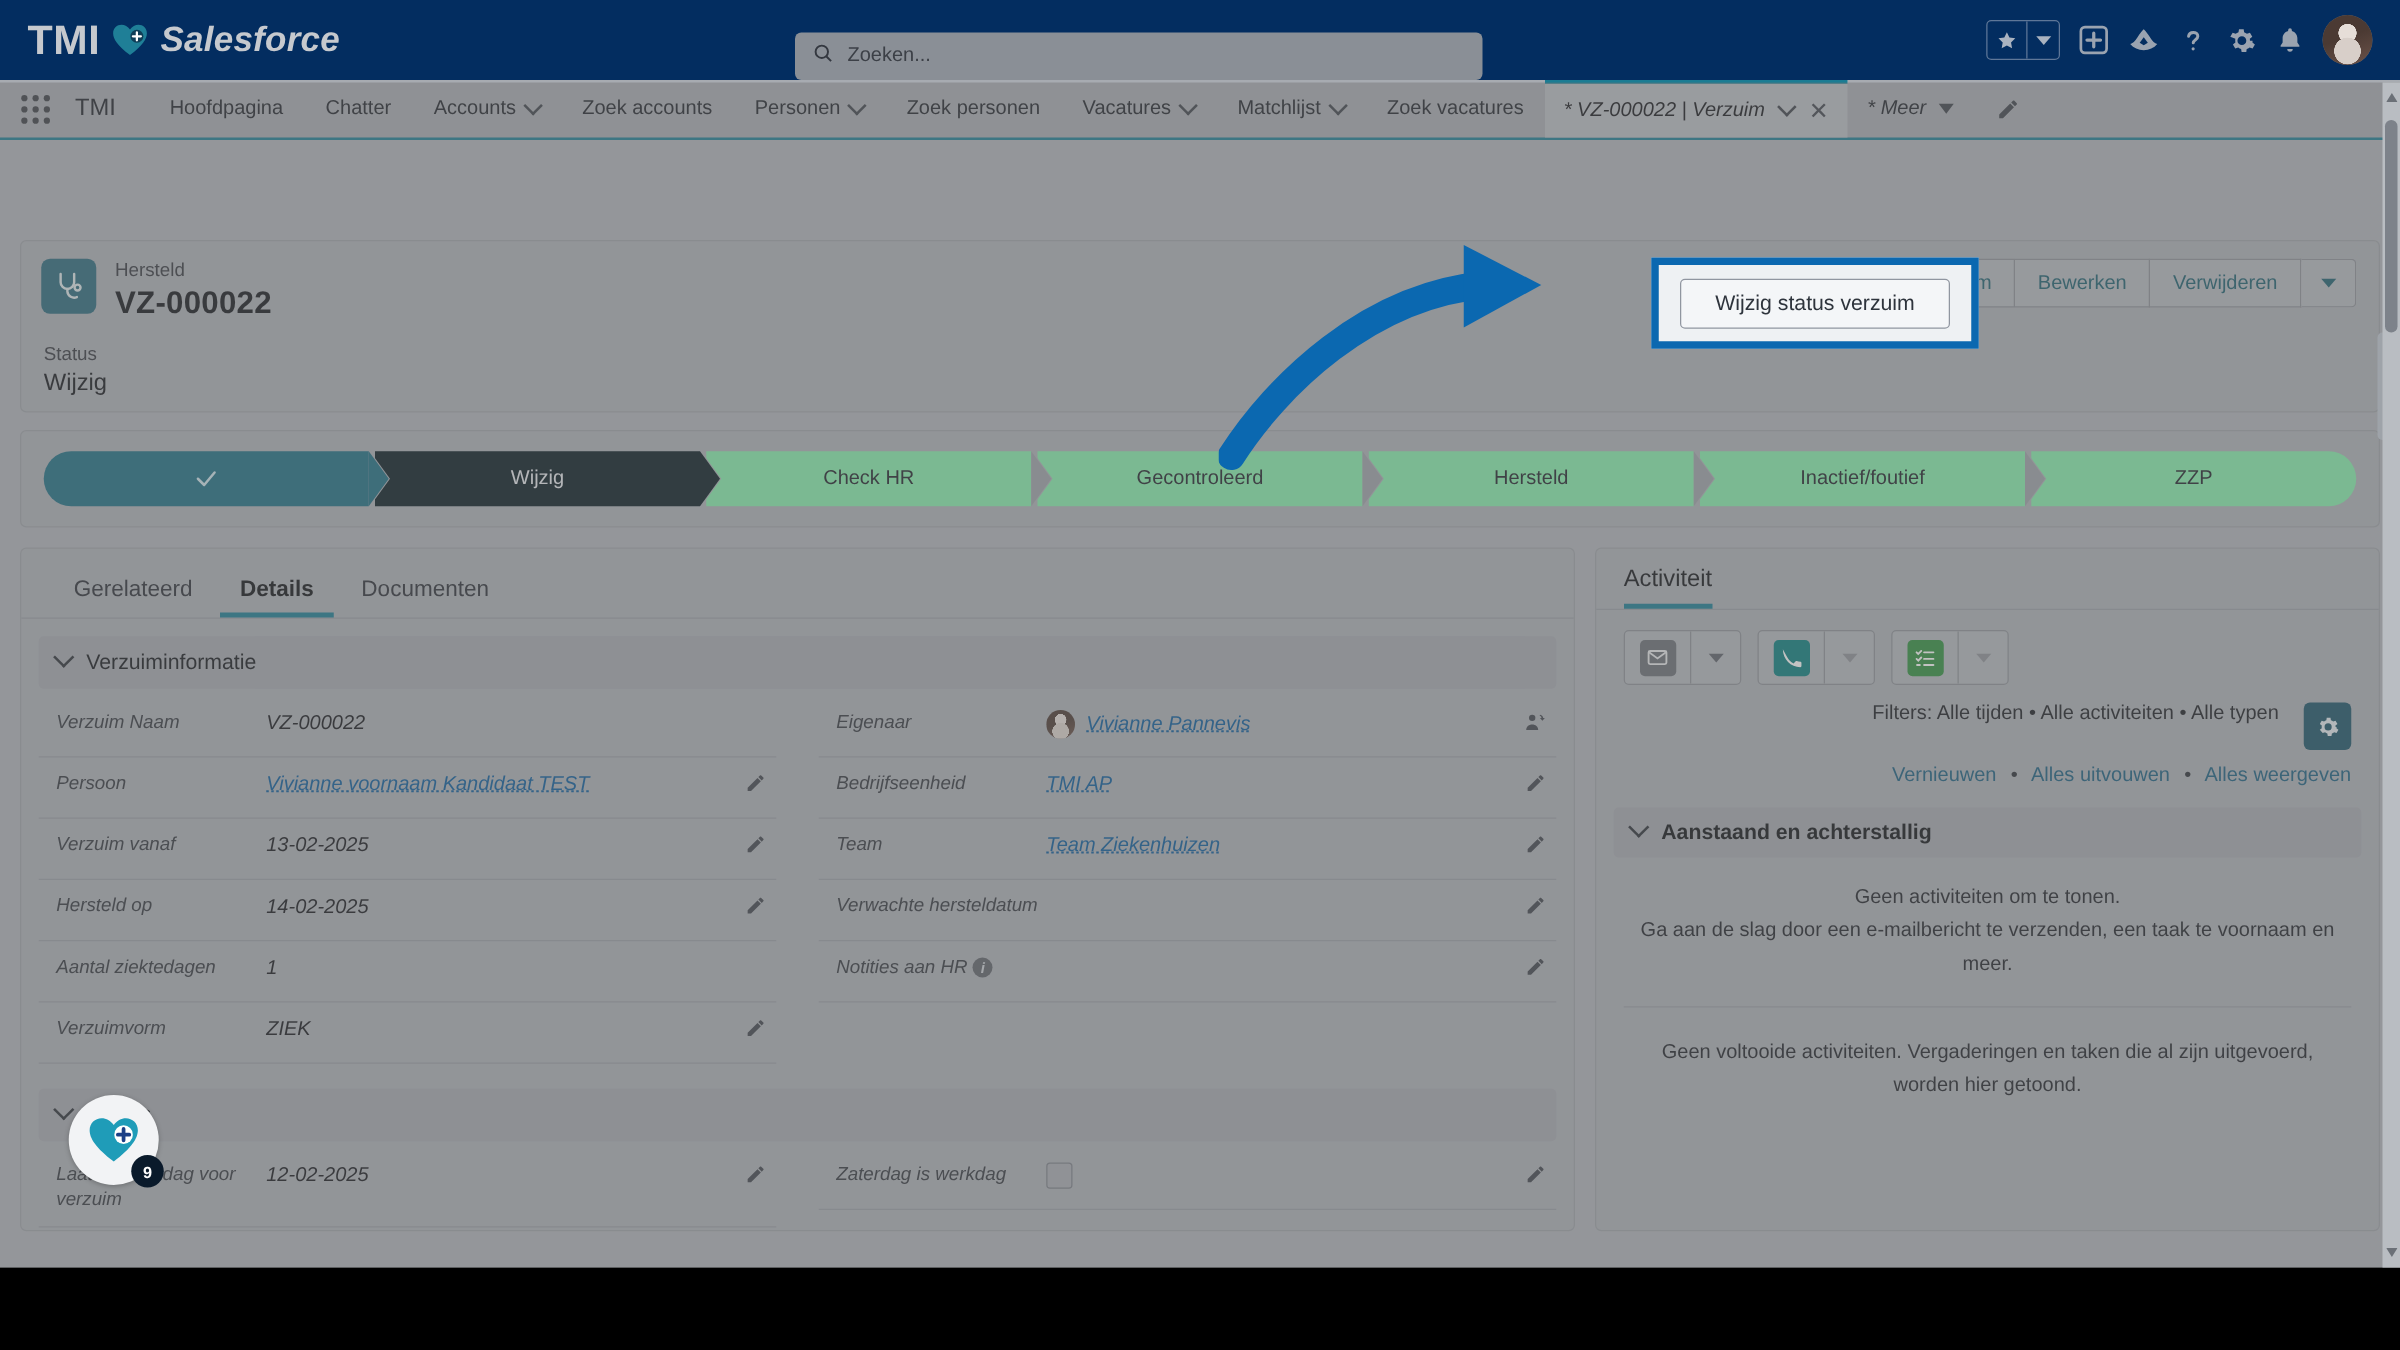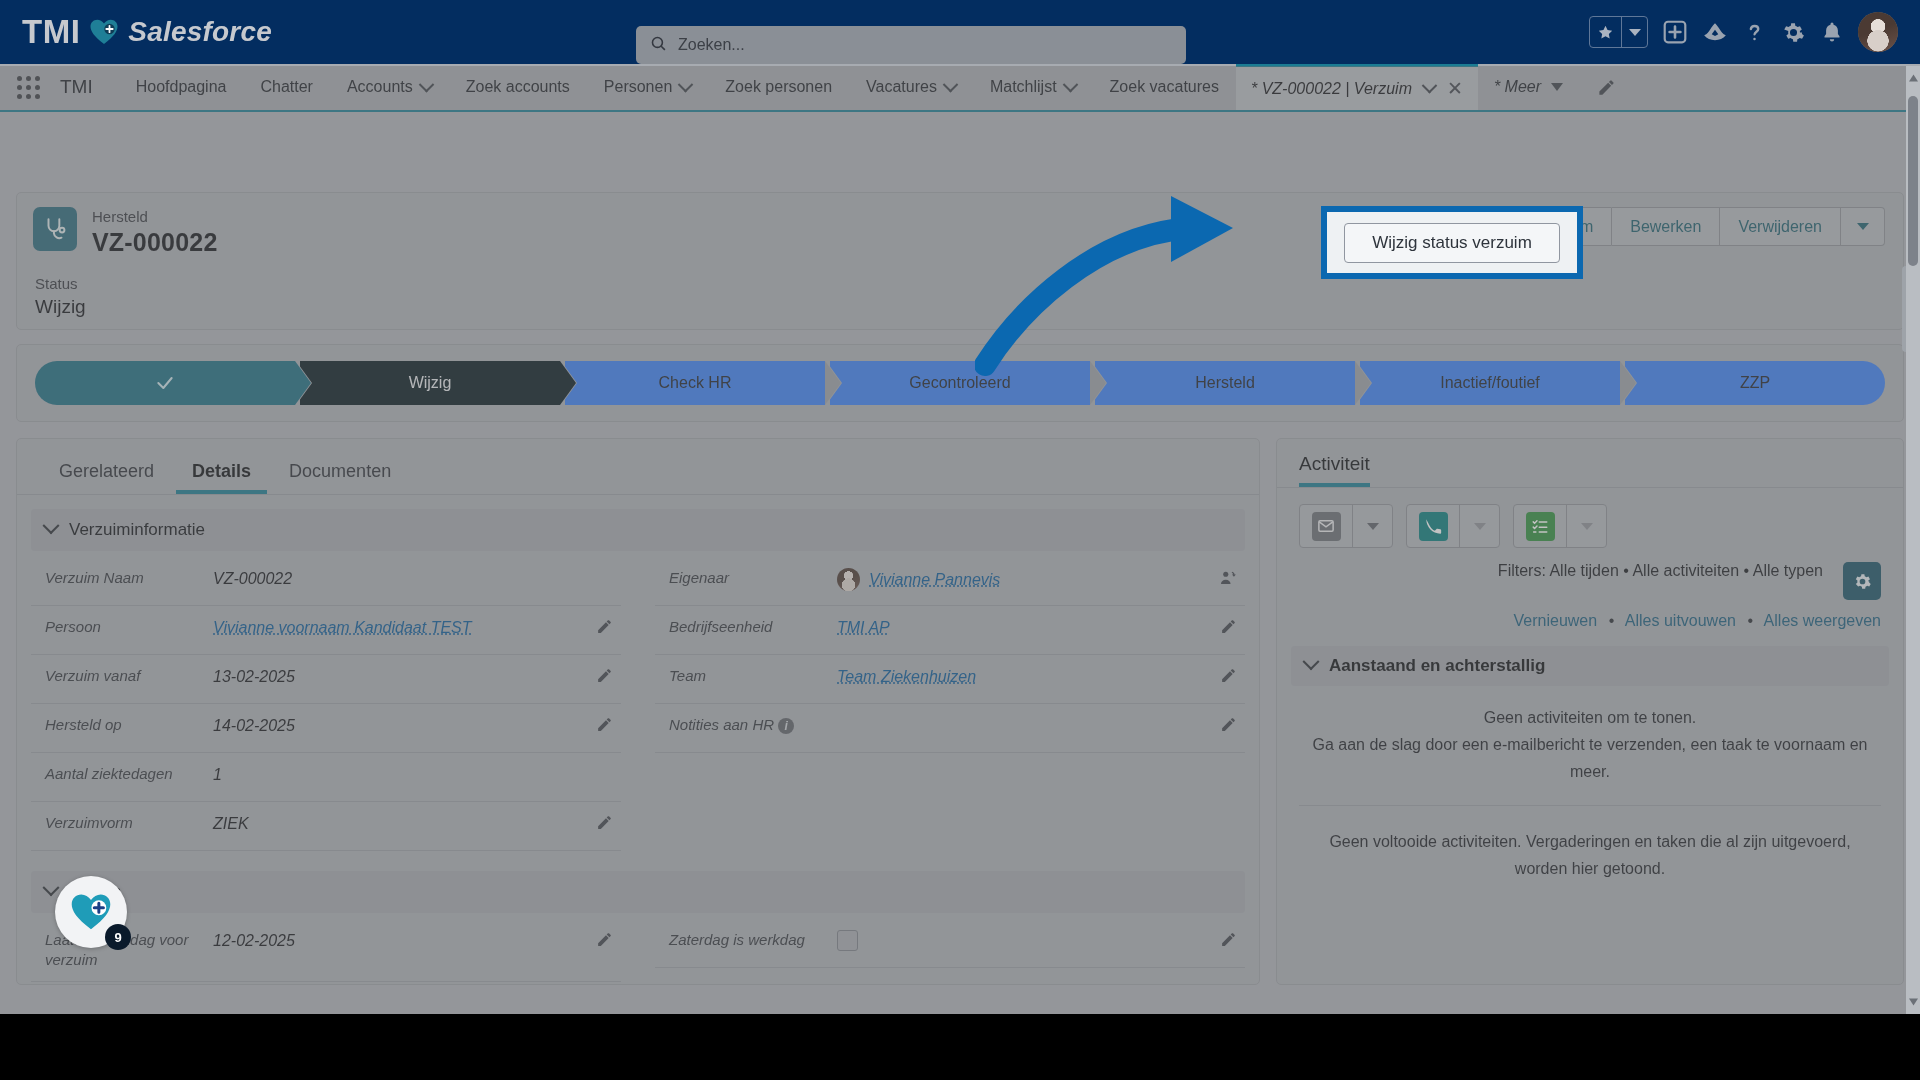--- a/index.html
+++ b/index.html
@@ -180,21 +180,21 @@
   .arrow { position: absolute; left: 975px; top: 190px; z-index: 69; pointer-events: none; }
 
   
   .path-card {
     margin: 14px 16px 0 16px; background: #adb1b7;
     border: 1px solid #9ea2a8; border-radius: 5px; padding: 16px 18px;
   }
   .path { display: flex; height: 44px; }
   .step {
     position: relative; flex: 1; display: flex; align-items: center; justify-content: center;
-    background: #3b82f6; color: #20242b; font-size: 16px; margin-right: 5px; cursor: pointer;
+    background: #86efac; color: #20242b; font-size: 16px; margin-right: 5px; cursor: pointer;
   }
   .step:before, .step:after {
     content: ""; position: absolute; right: -16px; top: 0;
     border-top: 22px solid transparent; border-bottom: 22px solid transparent;
     border-left: 16px solid #9ea3a9; z-index: 2;
   }
   .step:before { right: -17px; border-left-color: #adb1b7; z-index: 1; }
   .step.done { background: #1c6e84; color: #fff; }
   .step.done:after { border-left-color: #1c6e84; }
   .step.current { background: #071a22; color: #e7eaee; }
@@ -462,20 +462,29 @@
               <div class="fvalue">
                   <a>Team Ziekenhuizen</a>
                 </div>
               <span class="pencil">
                 <svg width="17" height="17" viewBox="0 0 24 24" fill="#3f444c">
                     <path d="M3 17.2V21h3.8L17.9 9.9l-3.8-3.8L3 17.2zM20.7 7.1c.4-.4.4-1 0-1.4l-2.4-2.4c-.4-.4-1-.4-1.4 0l-1.8 1.8 3.8 3.8 1.8-1.8z"></path>
                   </svg>
               </span>
             </div>
 
+            <div class="frow">
+              <div class="flabel">Verwachte hersteldatum</div>
+              <div class="fvalue"></div>
+              <span class="pencil">
+                <svg width="17" height="17" viewBox="0 0 24 24" fill="#3f444c">
+                    <path d="M3 17.2V21h3.8L17.9 9.9l-3.8-3.8L3 17.2zM20.7 7.1c.4-.4.4-1 0-1.4l-2.4-2.4c-.4-.4-1-.4-1.4 0l-1.8 1.8 3.8 3.8 1.8-1.8z"></path>
+                  </svg>
+              </span>
+            </div>
 
             <div class="frow">
               <div class="flabel">
                 <span>Notities aan HR</span>
                 <span class="info-i">i</span>
               </div>
               <div class="fvalue"></div>
               <span class="pencil">
                 <svg width="17" height="17" viewBox="0 0 24 24" fill="#3f444c">
                     <path d="M3 17.2V21h3.8L17.9 9.9l-3.8-3.8L3 17.2zM20.7 7.1c.4-.4.4-1 0-1.4l-2.4-2.4c-.4-.4-1-.4-1.4 0l-1.8 1.8 3.8 3.8 1.8-1.8z"></path>

